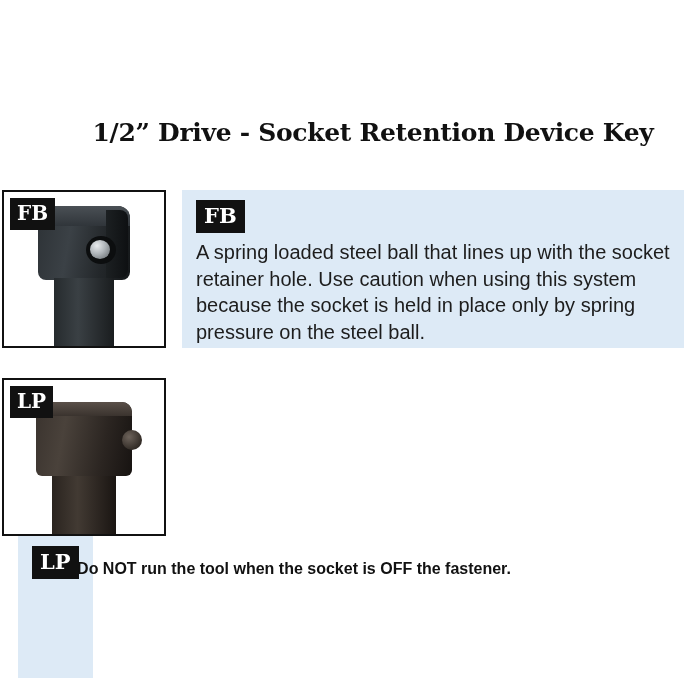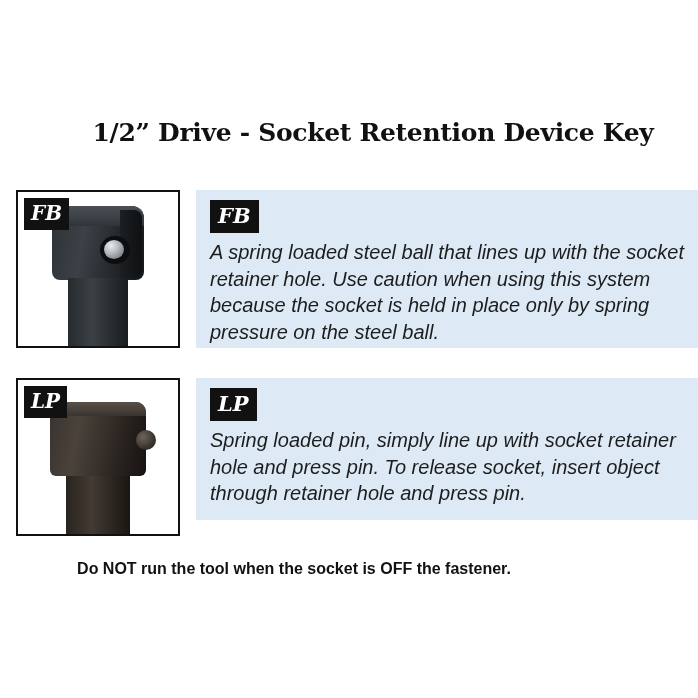--- a/index.html
+++ b/index.html
@@ -33,28 +33,27 @@
     font-size: 25px;
     letter-spacing: -0.3px;
     color: #111111;
     white-space: nowrap;
     padding-left: 24px;
   }
 
   
   .row {
     position: absolute;
-    left: 16px;
+    left: 2px;
     width: 682px;
     display: flex;
     align-items: flex-start;
-    font-style: italic;
   }
   .row-fb { top: 190px; }
-  .row-lp { top: 378px; }
+  .row-lp { top: 378px; flex-direction: column; }
 
   
   .photo {
     position: relative;
     width: 164px;
     height: 158px;
     border: 2px solid #111111;
     box-sizing: border-box;
     background: #ffffff;
     overflow: hidden;
@@ -245,19 +244,18 @@
       <div class="sock lp-head"></div>
       <div class="sock lp-top"></div>
       <div class="sock lp-pin"></div>
       <div class="sock lp-shank"></div>
     </div>
 
     <div class="panel panel-lp">
       <div class="panel-head">
         <span class="panel-badge">LP</span>
       </div>
-      <div class="panel-body">Spring loaded pin, simply line up with socket retainer hole and press pin. To release socket, insert object through retainer hole and press pin.</div>
     </div>
   </div>
 
   <div class="footer">Do NOT run the tool when the socket is OFF the fastener.</div>
 
 </div>
 
 </body></html>

